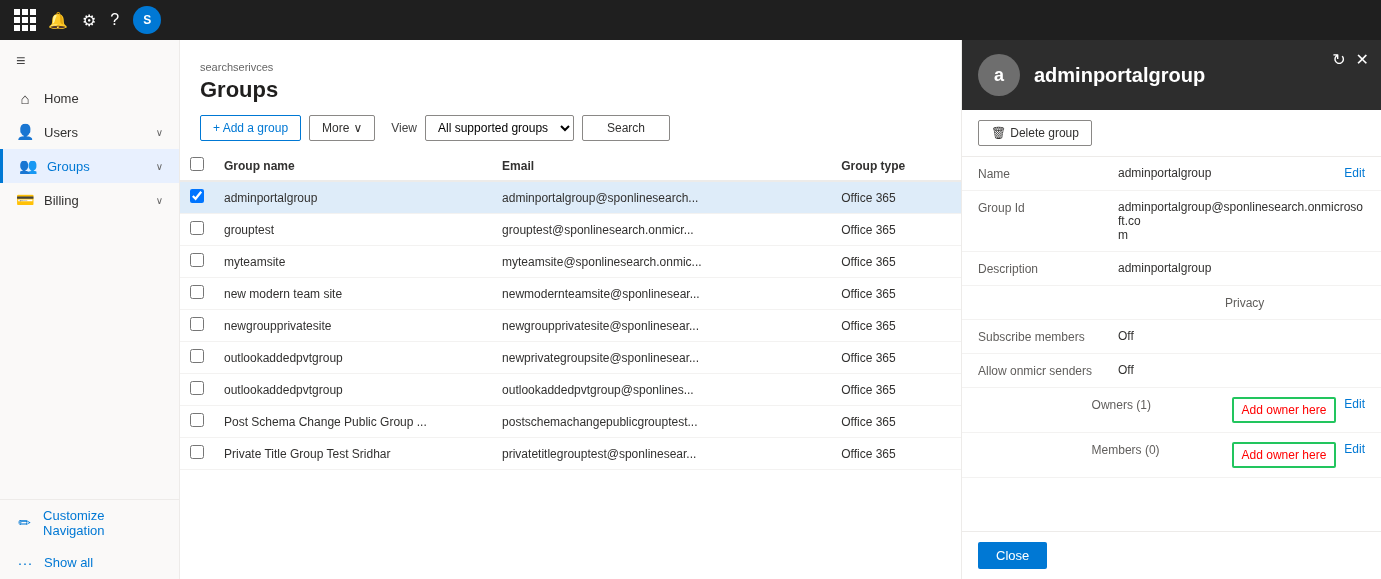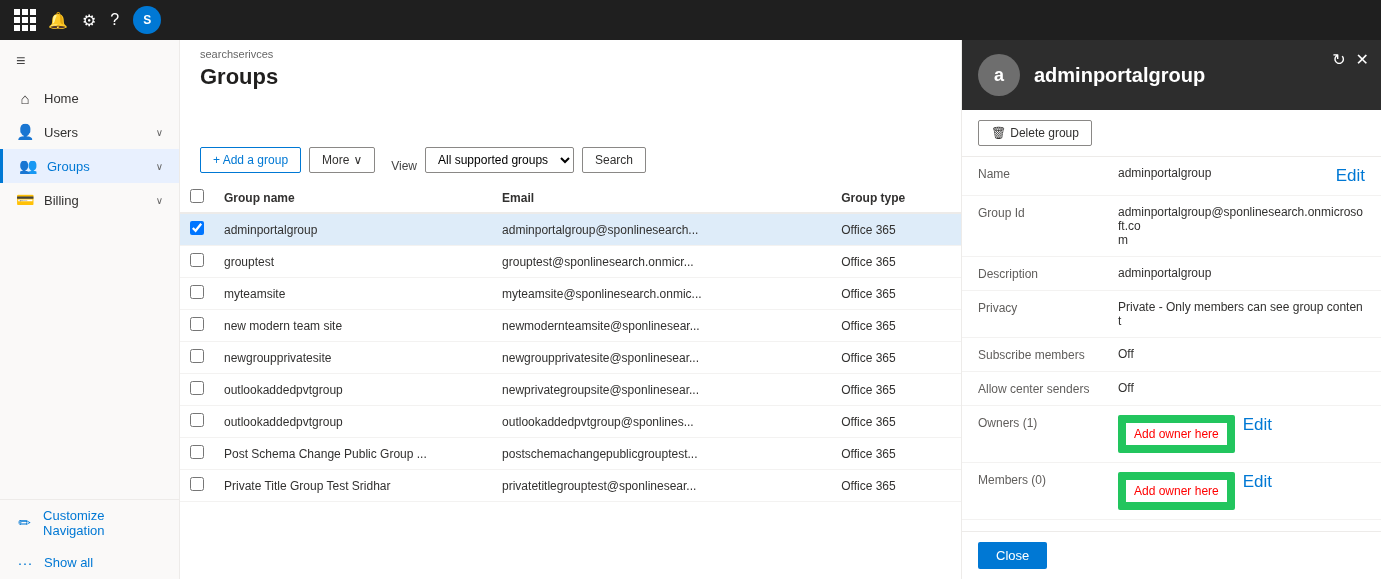--- a/index.html
+++ b/index.html
@@ -90,36 +90,35 @@
     
     .main-panel {
       flex: 1;
       padding: 0;
       overflow-y: auto;
       min-width: 0;
     }
     .breadcrumb {
       font-size: 11px;
       color: #666;
-      padding: 8px 20px 0;
+      padding: 21px 20px 0;
     }
     .page-title {
       font-size: 22px;
       font-weight: 600;
       color: #201f1e;
       padding: 4px 20px 12px;
     }
 
     
     .toolbar {
       display: flex;
-      align-items: flex-end;
+      align-items: center;
       gap: 8px;
       padding: 0 20px 10px;
-      margin-top: 45px;
     }
     .btn-primary {
       background: white;
       border: 1px solid #0078d4;
       color: #0078d4;
       padding: 5px 12px;
       border-radius: 2px;
       cursor: pointer;
       font-size: 12px;
       display: flex;
@@ -143,21 +142,21 @@
       border: 1px solid #8a8886;
       padding: 4px 8px;
       font-size: 12px;
       border-radius: 2px;
       cursor: pointer;
       background: white;
     }
     .search-btn {
       background: white;
       border: 1px solid #8a8886;
-      padding: 5px 12px;
+      padding: 5px 24px;
       font-size: 12px;
       border-radius: 2px;
       cursor: pointer;
       color: #323130;
     }
 
     
     .groups-table {
       width: 100%;
       border-collapse: collapse;
@@ -237,42 +236,43 @@
     .detail-body {
       padding: 0;
       flex: 1;
     }
     .detail-row {
       display: flex;
       align-items: flex-start;
       padding: 9px 16px;
       border-bottom: 1px solid #f3f2f1;
       font-size: 12px;
+      justify-content: flex-end;
     }
     .detail-label {
       color: #605e5c;
       width: 140px;
       flex-shrink: 0;
       padding-top: 1px;
     }
     .detail-value {
       color: #323130;
       flex: 1;
       word-break: break-all;
     }
     .detail-edit {
       color: #0078d4;
       cursor: pointer;
       margin-left: 8px;
       text-decoration: none;
-      font-size: 17px;
+      font-size: 12px;
       white-space: nowrap;
     }
     .add-owner-box {
-      border: 8px solid #22c55e;
+      border: 2px solid #22c55e;
       padding: 4px 8px;
       color: red;
       font-size: 12px;
       border-radius: 2px;
       cursor: pointer;
     }
 
     .detail-footer {
       padding: 10px 16px;
       border-top: 1px solid #edebe9;
@@ -468,30 +468,29 @@
 m</span>
 
   </div>
           <div class="detail-row">
     <span class="detail-label">Description</span>
     <span class="detail-value" style="white-space:pre-wrap">adminportalgroup</span>
 
   </div>
           <div class="detail-row">
     <span class="detail-label">Privacy</span>
-    <span class="detail-value" style="white-space:pre-wrap">Private - Only members can see group content</span>
 
   </div>
           <div class="detail-row">
     <span class="detail-label">Subscribe members</span>
     <span class="detail-value" style="white-space:pre-wrap">Off</span>
 
   </div>
           <div class="detail-row">
-    <span class="detail-label">Allow center senders</span>
+    <span class="detail-label">Allow onmicr senders</span>
     <span class="detail-value" style="white-space:pre-wrap">Off</span>
 
   </div>
           <div class="detail-row">
     <span class="detail-label">Owners (1)</span>
     <span class="add-owner-box">Add owner here</span>
     <a class="detail-edit">Edit</a>
   </div>
           <div class="detail-row">
     <span class="detail-label">Members (0)</span>

